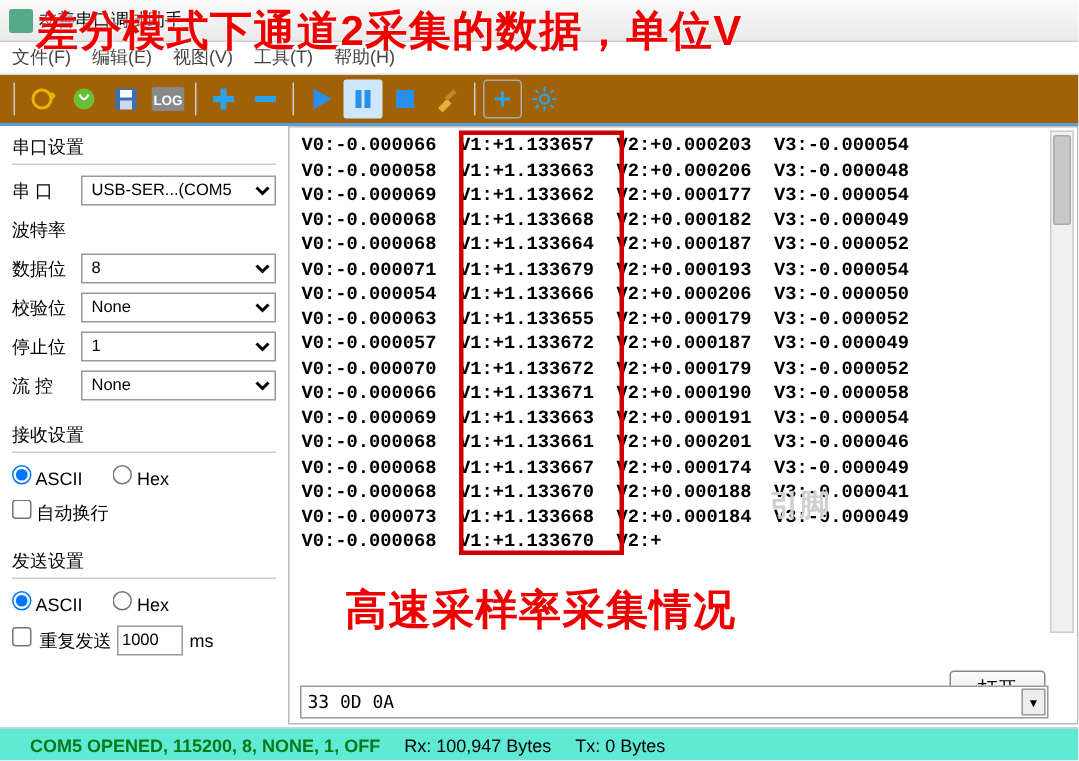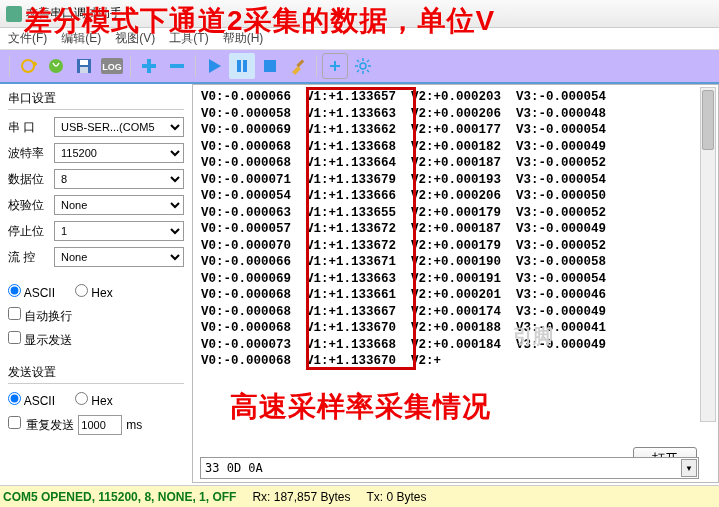--- a/index.html
+++ b/index.html
@@ -1,40 +1,40 @@
 <!DOCTYPE html>
 <html><head>
 <meta charset="utf-8">
 <style>
 * { box-sizing: border-box; margin: 0; padding: 0; font-family: "Microsoft YaHei", Arial, sans-serif; }
 body { width: 719px; height: 507px; background: #fff; position: relative; overflow: hidden; font-size: 12px; }
 .titlebar { height: 28px; background: linear-gradient(#fafafa,#eaeaea); border-bottom: 1px solid #ccc; display: flex; align-items: center; padding: 0 6px; gap: 4px; }
 .title-icon { width: 16px; height: 16px; background: #5a8; border-radius: 2px; }
 .menubar { height: 22px; display: flex; align-items: center; gap: 14px; padding: 0 8px; font-size: 12px; color: #444; border-bottom: 1px solid #ddd; }
-.toolbar { height: 34px; display: flex; align-items: center; gap: 2px; padding: 0 6px; border-bottom: 2px solid #5a9cd8; background: #c4b5fd; }
+.toolbar { height: 34px; display: flex; align-items: center; gap: 2px; padding: 0 6px; border-bottom: 2px solid #5a9cd8; background: #a16207; }
 .tbtn { width: 26px; height: 26px; display: flex; align-items: center; justify-content: center; border-radius: 2px; cursor: pointer; }
 .sep { width: 1px; height: 22px; background: #ccc; margin: 0 3px; }
 .main { display: flex; position: absolute; top: 84px; bottom: 24px; left: 0; right: 0; }
 .sidebar { width: 192px; padding: 6px 8px; display: flex; flex-direction: column; gap: 4px; }
 .group-title { font-size: 12px; border-bottom: 1px solid #ccc; padding-bottom: 2px; margin-bottom: 2px; }
 .row { display: flex; align-items: center; gap: 4px; height: 22px; }
 .row label { width: 42px; font-size: 12px; }
 .row select, .row input[type=text] { flex: 1; height: 20px; font-size: 11px; border: 1px solid #999; padding: 0 2px; background: #fff; }
 .row input[type=radio], .row input[type=checkbox] { margin-right: 2px; }
 .radio-row { display: flex; gap: 20px; padding: 2px 0; }
 .chk-row { display: flex; align-items: center; gap: 4px; padding: 1px 0; }
 .content { flex: 1; position: relative; border: 1px solid #bbb; background: #fff; }
 .data-area { padding: 4px 8px; font-family: "Consolas","Courier New",monospace; font-size: 12.5px; font-weight: bold; line-height: 16.5px; white-space: pre; color: #000; }
 .highlight-box { position: absolute; border: 3px solid #c00; pointer-events: none; }
 .annot { position: absolute; color: #e00; font-size: 28px; font-weight: bold; letter-spacing: 1px; z-index: 50; text-shadow: 0 0 2px #fff; }
 .bottom-ctrl { position: absolute; bottom: 26px; left: 200px; right: 8px; height: 54px; display: flex; flex-direction: column; gap: 2px; }
 .open-btn { position: absolute; right: 14px; top: 20px; width: 64px; height: 24px; border: 1px solid #888; background: linear-gradient(#fdfdfd,#e5e5e5); border-radius: 3px; font-size: 13px; cursor: pointer; }
 .tx-input { position: absolute; left: 0; right: 12px; bottom: 2px; height: 22px; border: 1px solid #999; padding: 2px 4px; font-family: monospace; font-size: 12px; }
 .dd-arrow { position: absolute; right: 14px; bottom: 4px; width: 16px; height: 18px; border: 1px solid #999; background: #eee; display: flex; align-items: center; justify-content: center; font-size: 8px; }
-.statusbar { position: absolute; bottom: 0; left: 0; right: 0; height: 22px; background: #fef9c3; border-top: 1px solid #ccc; display: flex; align-items: center; padding: 0 3px; font-size: 12px; gap: 16px; }
+.statusbar { position: absolute; bottom: 0; left: 0; right: 0; height: 22px; background: #5eead4; border-top: 1px solid #ccc; display: flex; align-items: center; padding: 0 20px; font-size: 12px; gap: 16px; }
 .status-conn { color: #0a7a18; font-weight: bold; }
 .scrollbar { position: absolute; right: 2px; top: 2px; bottom: 60px; width: 16px; background: #f0f0f0; border: 1px solid #ccc; }
 .scroll-thumb { position: absolute; left: 1px; right: 1px; top: 2px; height: 60px; background: #c8c8c8; border: 1px solid #aaa; border-radius: 2px; }
 svg { display: block; }
 .watermark { position:absolute; top:238px; left:320px; color:#d0d0d0; font-size:20px; z-index:0; pointer-events:none;font-weight:bold;}
 </style>
 </head>
 <body>
 
 <div class="titlebar">
@@ -136,49 +136,46 @@
 
 <div class="main">
   <div class="sidebar">
     <div class="group-title">串口设置</div>
     <div class="row">
         <label>串  口</label>
         <select><option>USB-SER...(COM5</option></select>
       </div>
     <div class="row">
         <label>波特率</label>
-        <select><option>115200</option></select>
       </div>
     <div class="row">
         <label>数据位</label>
         <select><option>8</option></select>
       </div>
     <div class="row">
         <label>校验位</label>
         <select><option>None</option></select>
       </div>
     <div class="row">
         <label>停止位</label>
         <select><option>1</option></select>
       </div>
     <div class="row">
         <label>流  控</label>
         <select><option>None</option></select>
       </div>
 
     <div style="height:6px"></div>
+    <div class="group-title">接收设置</div>
     <div class="radio-row">
       <label><input type="radio" checked="" style=""> <span>ASCII</span></label>
       <label><input type="radio" style=""> <span>Hex</span></label>
     </div>
     <div class="chk-row">
         <label><input type="checkbox" style=""> <span>自动换行</span></label>
-      </div>
-    <div class="chk-row">
-        <label><input type="checkbox" style=""> <span>显示发送</span></label>
       </div>
 
     <div style="height:6px"></div>
     <div class="group-title">发送设置</div>
     <div class="radio-row">
       <label><input type="radio" checked="" style=""> <span>ASCII</span></label>
       <label><input type="radio" style=""> <span>Hex</span></label>
     </div>
     <div class="row">
       <label style="width:auto"><input type="checkbox" style=""> <span>重复发送</span></label>
@@ -217,15 +214,15 @@
   <button class="open-btn">打开</button>
   <input class="tx-input" type="text" value="33 0D 0A" style="">
   <div class="dd-arrow">▼</div>
 </div>
 
 <div class="annot" style="top:2px;left:24px">差分模式下通道2采集的数据，单位V</div>
 <div class="annot" style="top:388px;left:230px">高速采样率采集情况</div>
 
 <div class="statusbar">
   <span class="status-conn">COM5 OPENED, 115200, 8, NONE, 1, OFF</span>
-  <span>Rx: 187,857 Bytes</span>
+  <span>Rx: 100,947 Bytes</span>
   <span>Tx: 0 Bytes</span>
 </div>
 
 </body></html>

